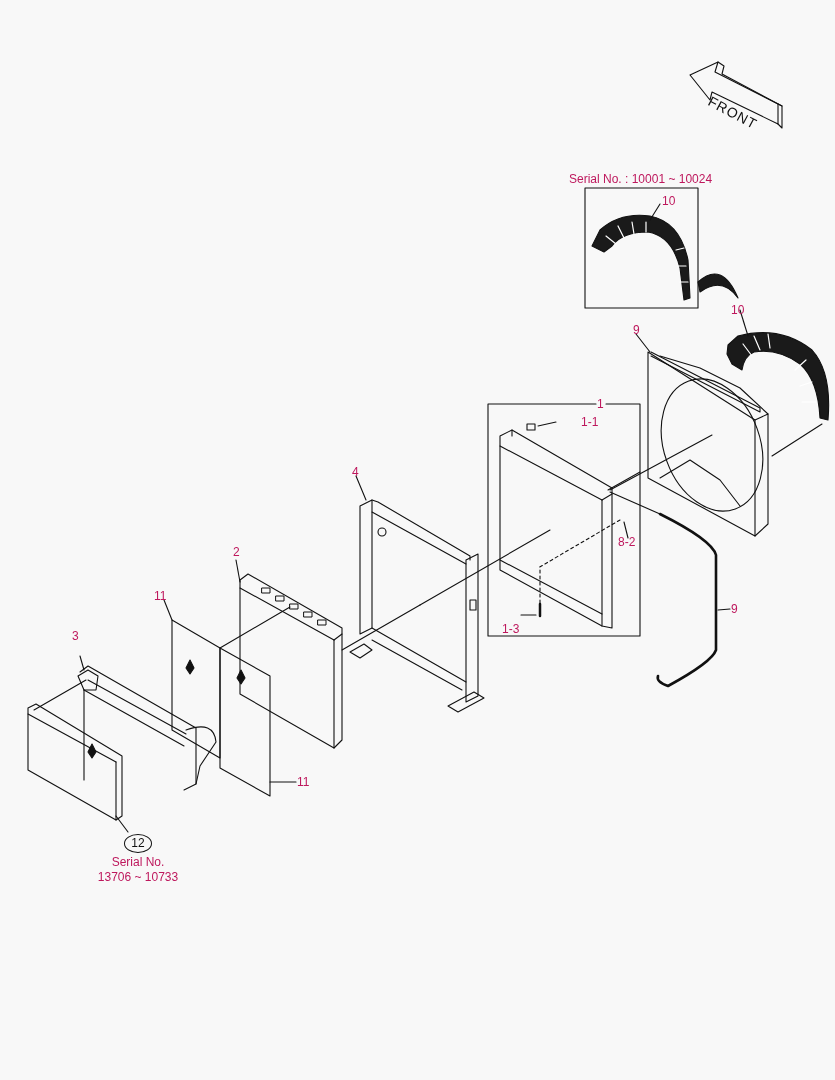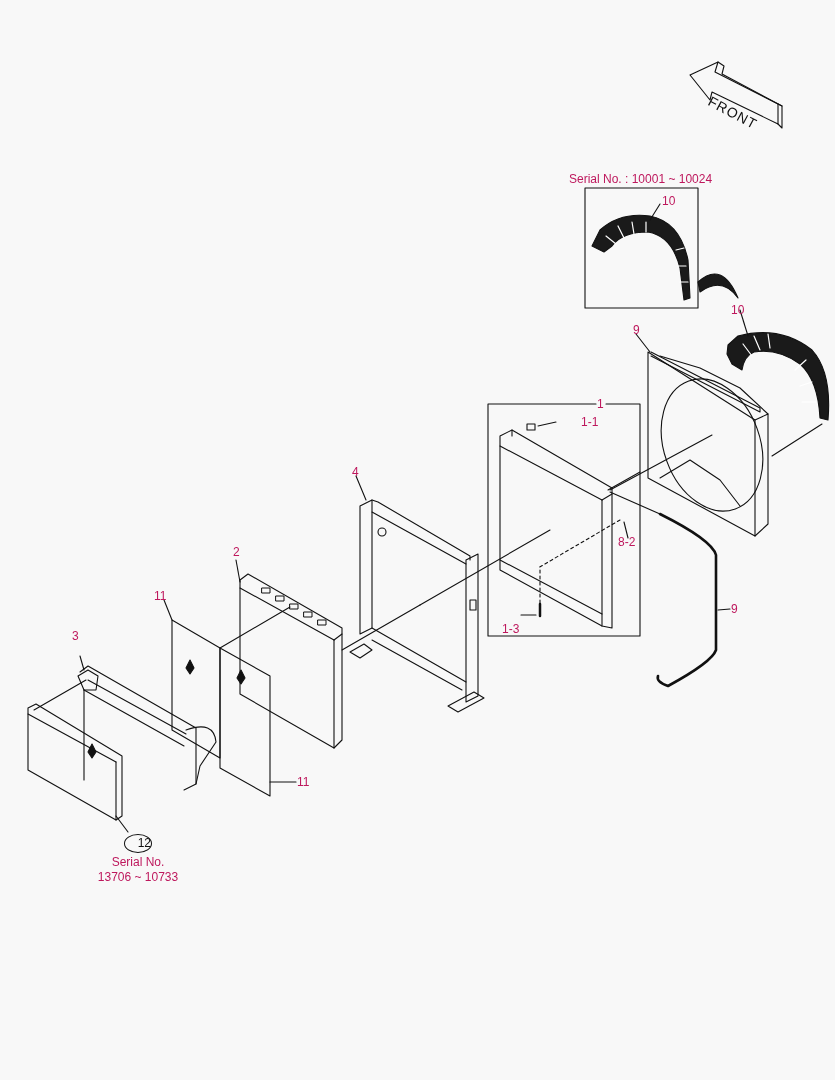--- a/index.html
+++ b/index.html
@@ -194,15 +194,15 @@
 <div class="lbl" style="left:557px; top:416px;margin-left:24px;">1-1</div>
 <div class="lbl" style="left:618px; top:536px;">8-2</div>
 <div class="lbl" style="left:502px; top:623px;">1-3</div>
 <div class="lbl" style="left:731px; top:603px;">9</div>
 <div class="lbl" style="left:352px; top:466px;">4</div>
 <div class="lbl" style="left:233px; top:546px;">2</div>
 <div class="lbl" style="left:154px; top:590px;">11</div>
 <div class="lbl" style="left:297px; top:776px;">11</div>
 <div class="lbl" style="left:72px; top:630px;">3</div>
 
-<div class="circled" style="left:124px; top:834px;text-align:right;">12</div>
+<div class="circled" style="left:124px; top:834px;">12</div>
 <div class="lbl center" style="left:138px; top:856px;">Serial No.</div>
 <div class="lbl center" style="left:138px; top:871px;">13706 ~ 10733</div>
 
 </body></html>

